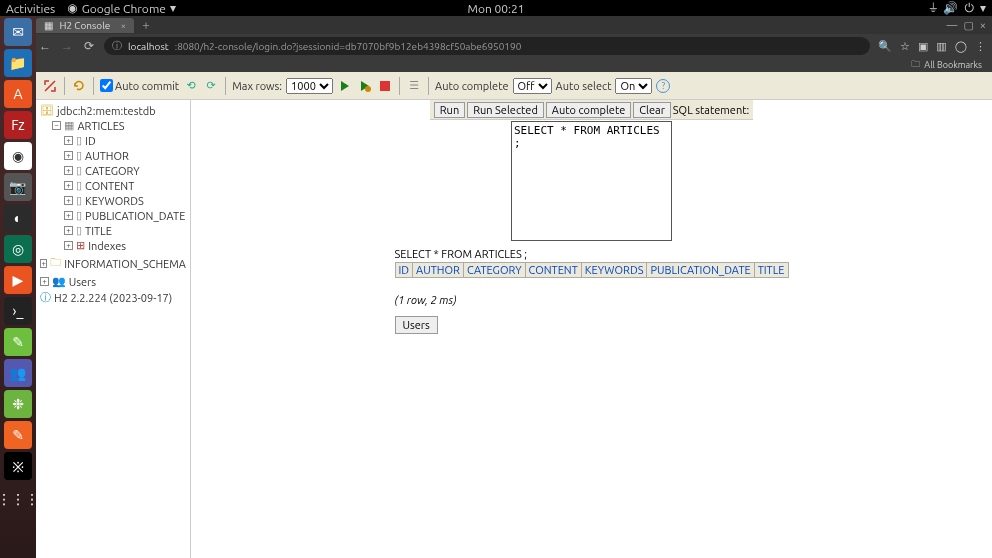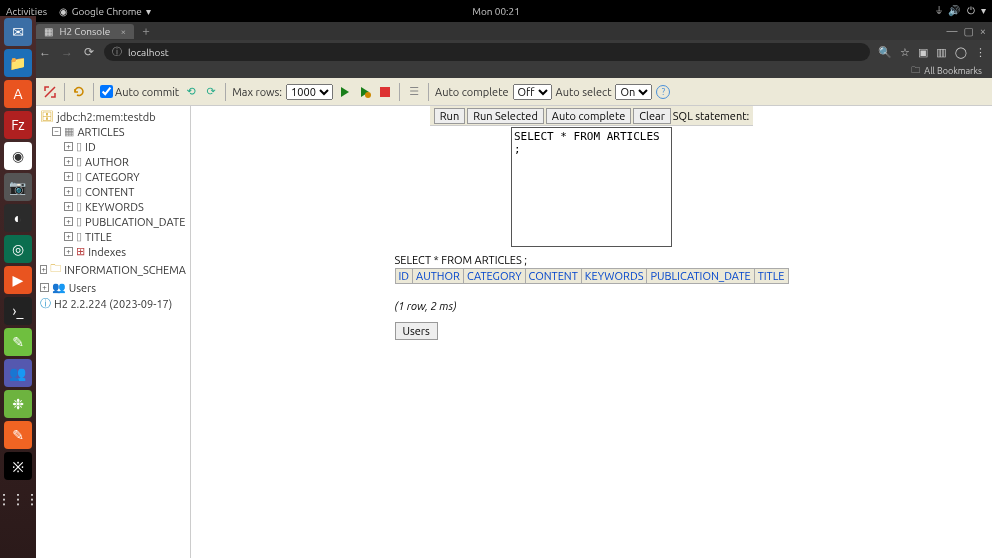--- a/index.html
+++ b/index.html
@@ -1,17 +1,17 @@
 <!DOCTYPE html>
 <html><head>
 <meta charset="utf-8">
 <style>
 * { box-sizing: border-box; margin: 0; padding: 0; font-family: Ubuntu, Arial, sans-serif; }
 body { width: 992px; height: 558px; background: #1e1e1e; display: flex; flex-direction: column; overflow: hidden; }
-.topbar { height: 22px; background: #000; color: #ccc; font-size: 10px; display: flex; align-items: center; padding: 0 6px; }
+.topbar { height: 16px; background: #000; color: #ccc; font-size: 12px; display: flex; align-items: center; padding: 0 6px; }
 .topbar .center { position: absolute; left: 50%; transform: translateX(-50%); }
 .topbar .right { margin-left: auto; display: flex; gap: 6px; }
 .tabstrip { height: 18px; background: #333; display: flex; align-items: center; padding-left: 36px; }
 .btab { background: #555; color: #ddd; font-size: 10px; padding: 2px 8px; border-radius: 3px 3px 0 0; display: flex; align-items: center; gap: 6px; }
 .btab .x { color: #aaa; font-size: 10px; margin-left: 4px; }
 .addtab { color: #999; font-size: 12px; margin-left: 6px; }
 .titlebar-right { margin-left: auto; display: flex; gap: 6px; color: #aaa; font-size: 11px; padding-right: 6px; }
 .addrrow { height: 24px; background: #3a3a3a; display: flex; align-items: center; padding: 0 6px 0 38px; gap: 8px; }
 .navicon { width: 14px; height: 14px; color: #bbb; font-size: 12px; display: flex; align-items: center; justify-content: center; }
 .addrbar { flex: 1; height: 18px; background: #222; border-radius: 9px; display: flex; align-items: center; padding: 0 8px; gap: 6px; color: #999; font-size: 10px; }
@@ -97,20 +97,21 @@
   </div>
 </div>
 
 <div class="addrrow">
   <span class="navicon">←</span>
   <span class="navicon" style="opacity:.4">→</span>
   <span class="navicon">⟳</span>
   <div class="addrbar">
     <span>ⓘ</span>
     <span class="host">localhost</span>
+      <span>:8080/h2-console/login.do?jsessionid=db7070bf9b12eb4398cf50abe6950190</span>
   </div>
   <div class="addr-icons">
     <span>🔍</span>
     <span>☆</span>
     <span>▣</span>
     <span>▥</span>
     <span>◯</span>
     <span>⋮</span>
   </div>
 </div>

